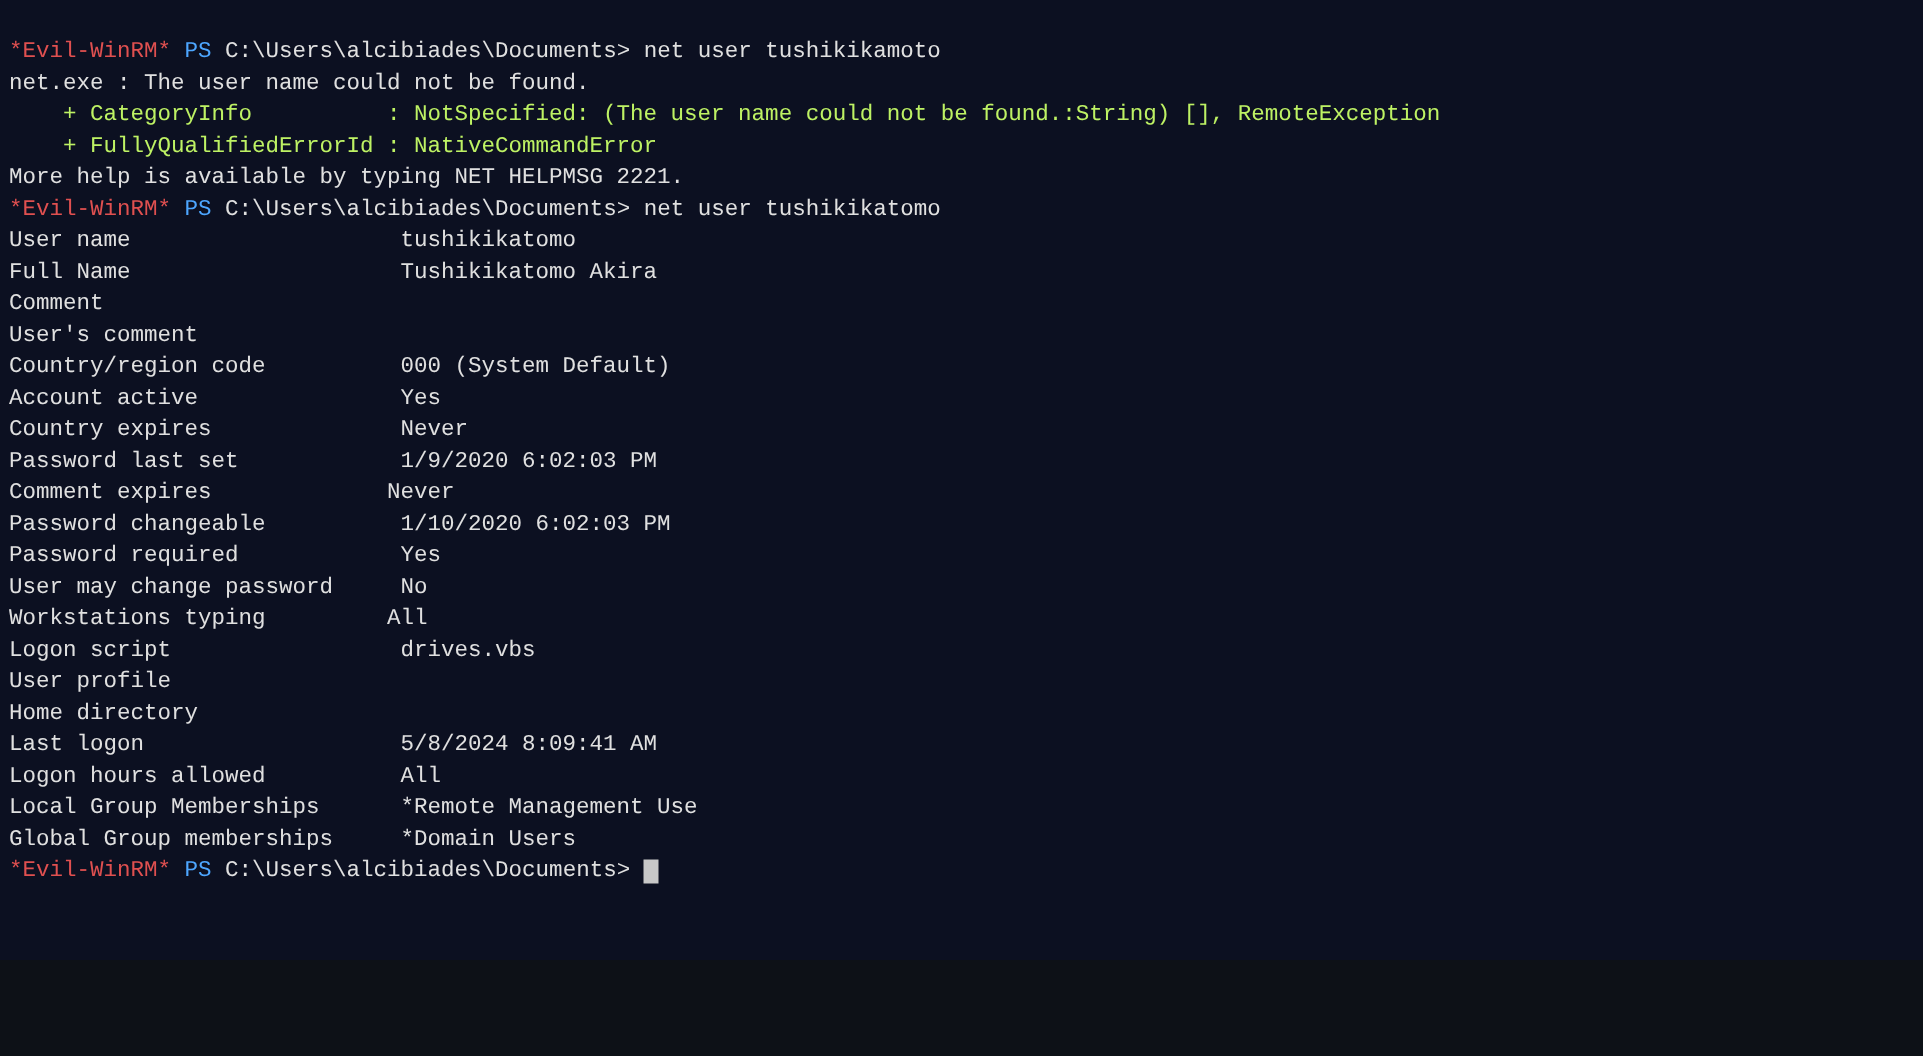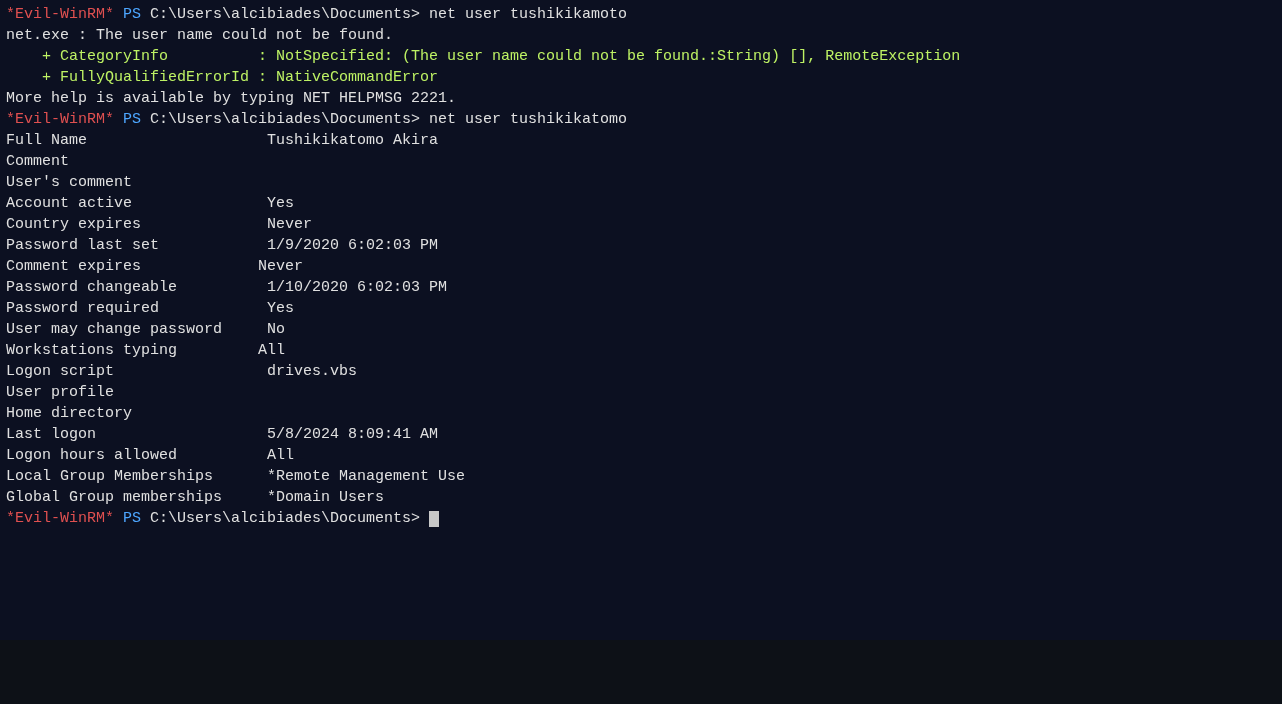--- a/index.html
+++ b/index.html
@@ -15,21 +15,21 @@
       overflow: hidden;
       font-family: 'Courier New', Courier, monospace;
       font-size: 15px;
       line-height: 1.4;
     }
 
     .terminal {
       background-color: #0c1021;
       width: 1282px;
       height: 640px;
-      padding: 4px 6px;
+      padding: 24px 6px;
       color: #c8c8c8;
       overflow: hidden;
     }
 
     .line {
       white-space: pre;
       display: block;
     }
 
     .red {
@@ -67,23 +67,25 @@
 
 <div class="terminal">
 <div class="line"><span class="red">*Evil-WinRM*</span><span class="blue"> PS </span><span class="white">C:\Users\alcibiades\Documents&gt; net user tushikikamoto</span></div>
     <div class="line"><span class="white">net.exe : The user name could not be found.</span></div>
     <div class="line"><span class="gray">    + CategoryInfo          : NotSpecified: (The user name could not be found.:String) [], RemoteException</span></div>
     <div class="line"><span class="gray">    + FullyQualifiedErrorId : NativeCommandError</span></div>
     <div class="line"><span class="white"></span></div>
     <div class="line"><span class="white">More help is available by typing NET HELPMSG 2221.</span></div>
     <div class="line"><span class="white"></span></div>
     <div class="line"><span class="red">*Evil-WinRM*</span><span class="blue"> PS </span><span class="white">C:\Users\alcibiades\Documents&gt; net user tushikikatomo</span></div>
+    <div class="line"><span class="white">User name                    tushikikatomo</span></div>
     <div class="line"><span class="white">Full Name                    Tushikikatomo Akira</span></div>
     <div class="line"><span class="white">Comment</span></div>
     <div class="line"><span class="white">User's comment</span></div>
+    <div class="line"><span class="white">Country/region code          000 (System Default)</span></div>
     <div class="line"><span class="white">Account active               Yes</span></div>
     <div class="line"><span class="white">Country expires              Never</span></div>
     <div class="line"><span class="white"></span></div>
     <div class="line"><span class="white">Password last set            1/9/2020 6:02:03 PM</span></div>
     <div class="line"><span class="white">Comment expires             Never</span></div>
     <div class="line"><span class="white">Password changeable          1/10/2020 6:02:03 PM</span></div>
     <div class="line"><span class="white">Password required            Yes</span></div>
     <div class="line"><span class="white">User may change password     No</span></div>
     <div class="line"><span class="white"></span></div>
     <div class="line"><span class="white">Workstations typing         All</span></div>

